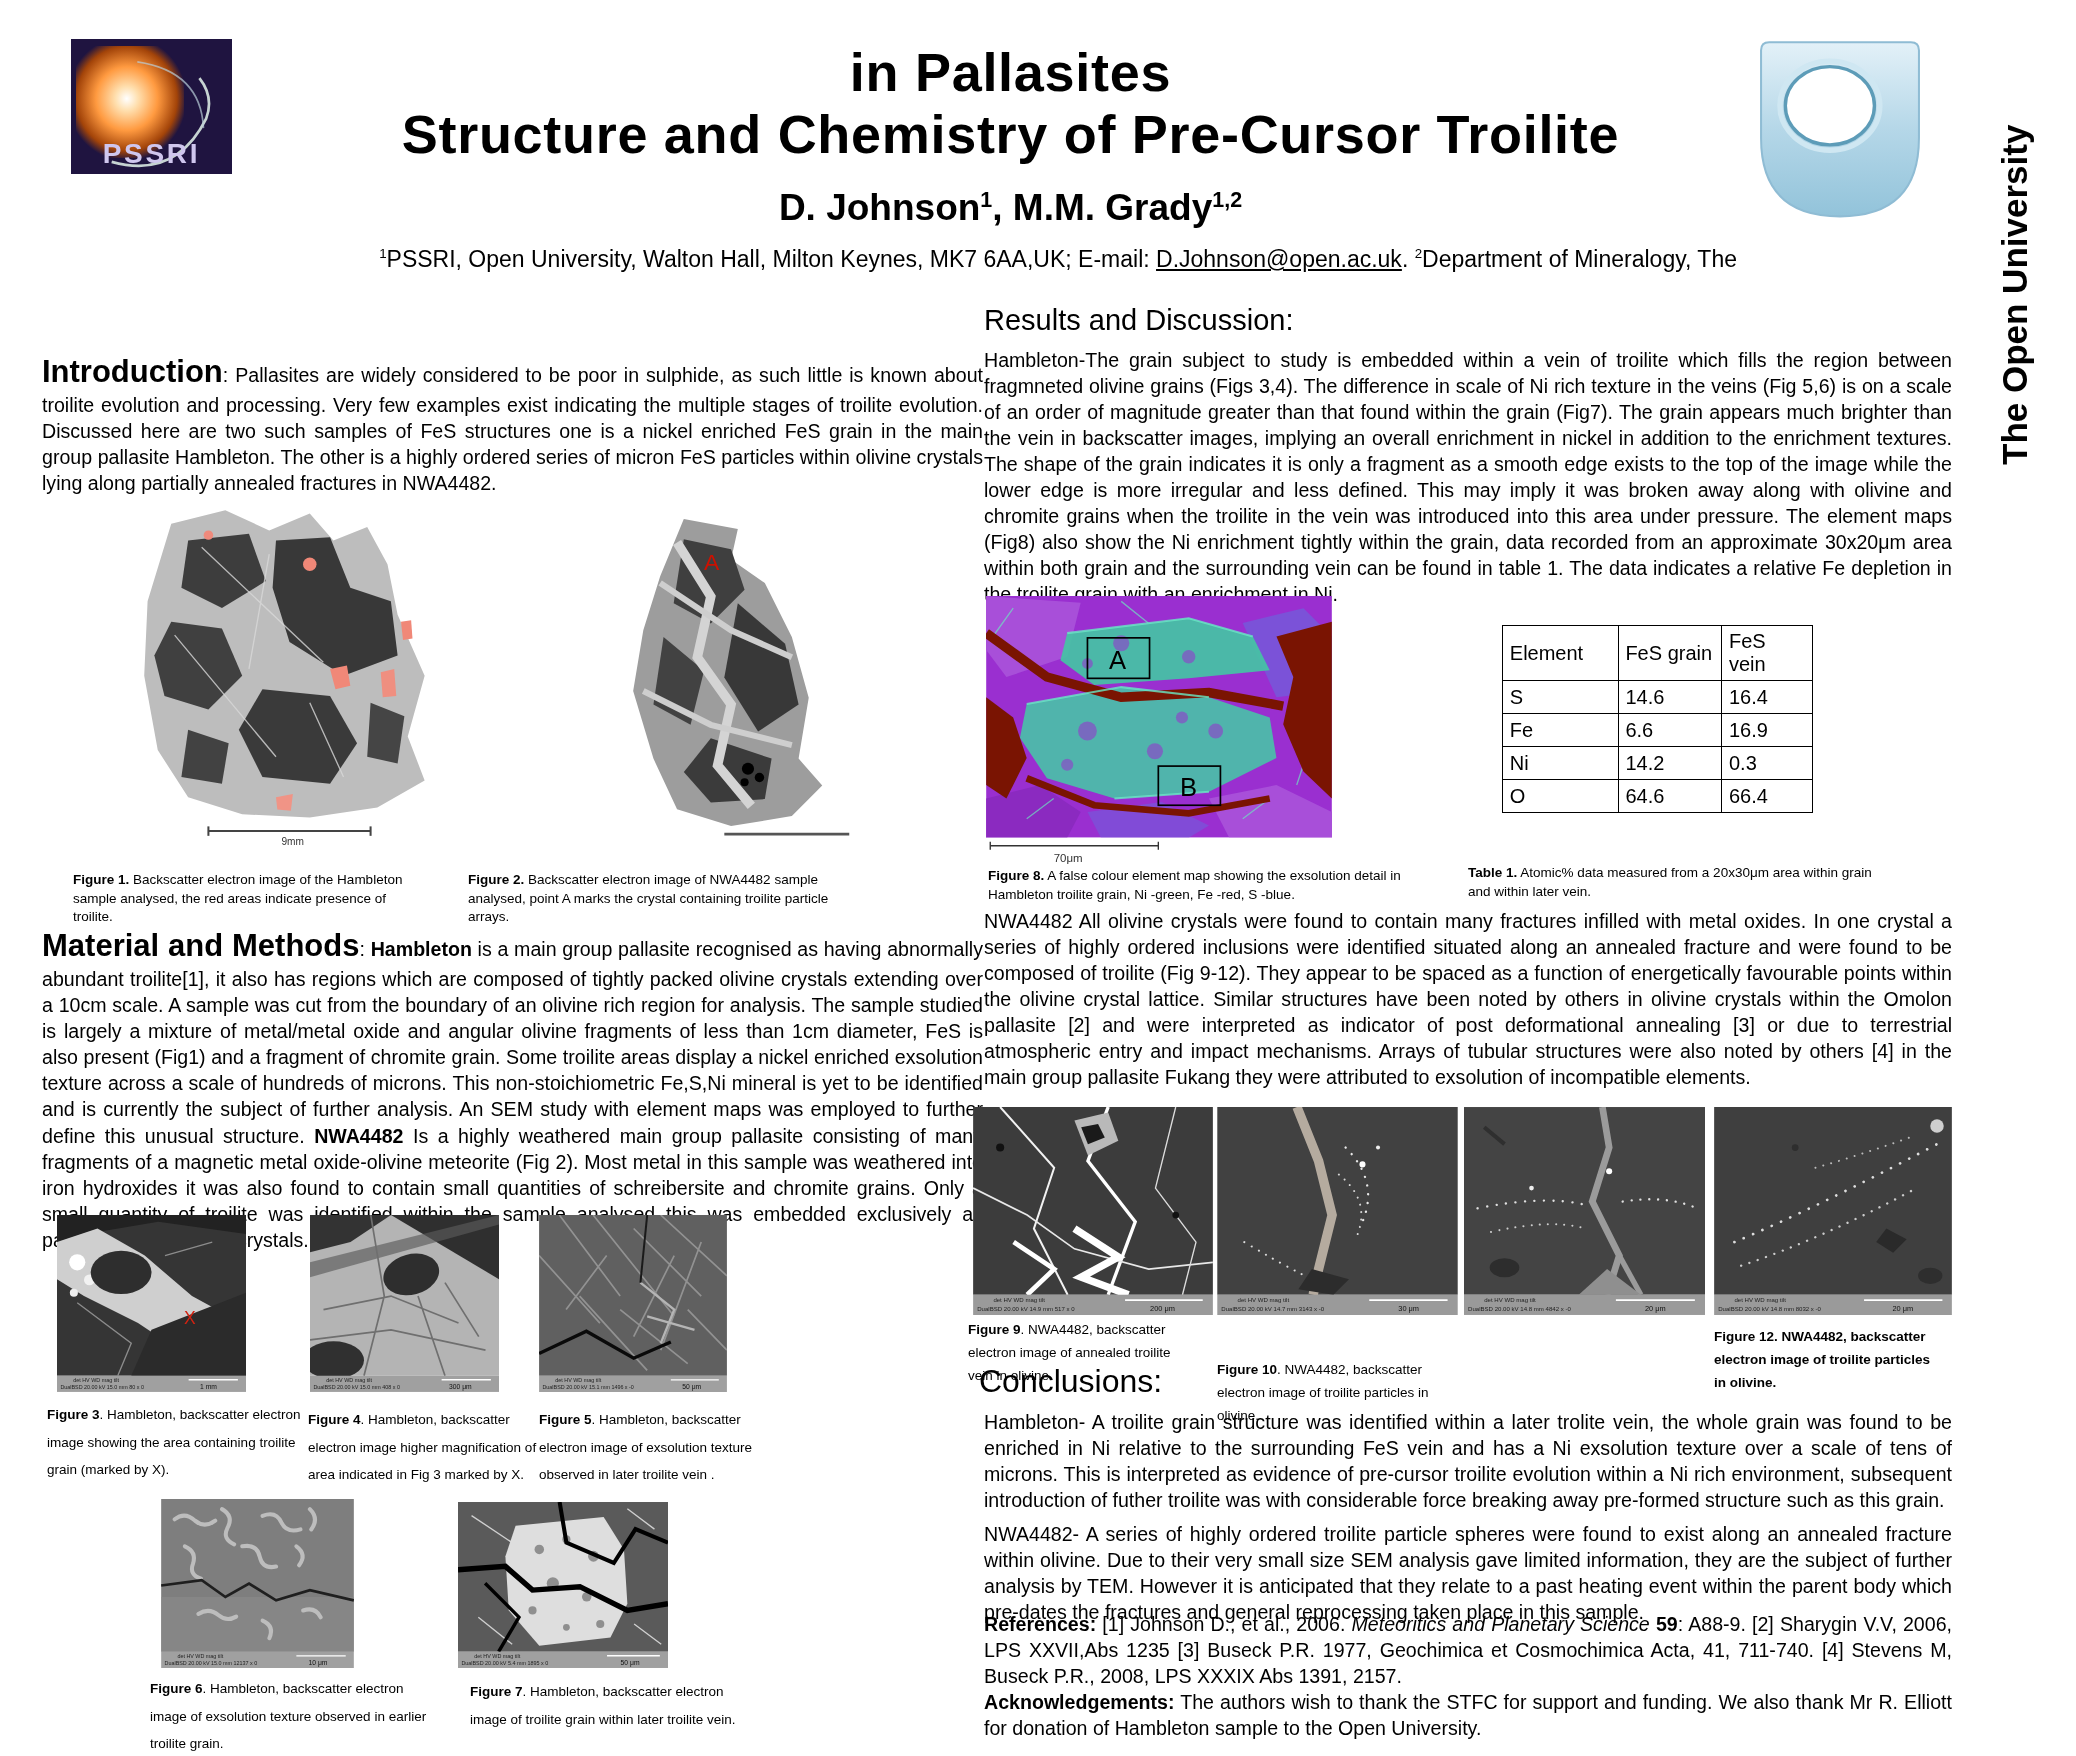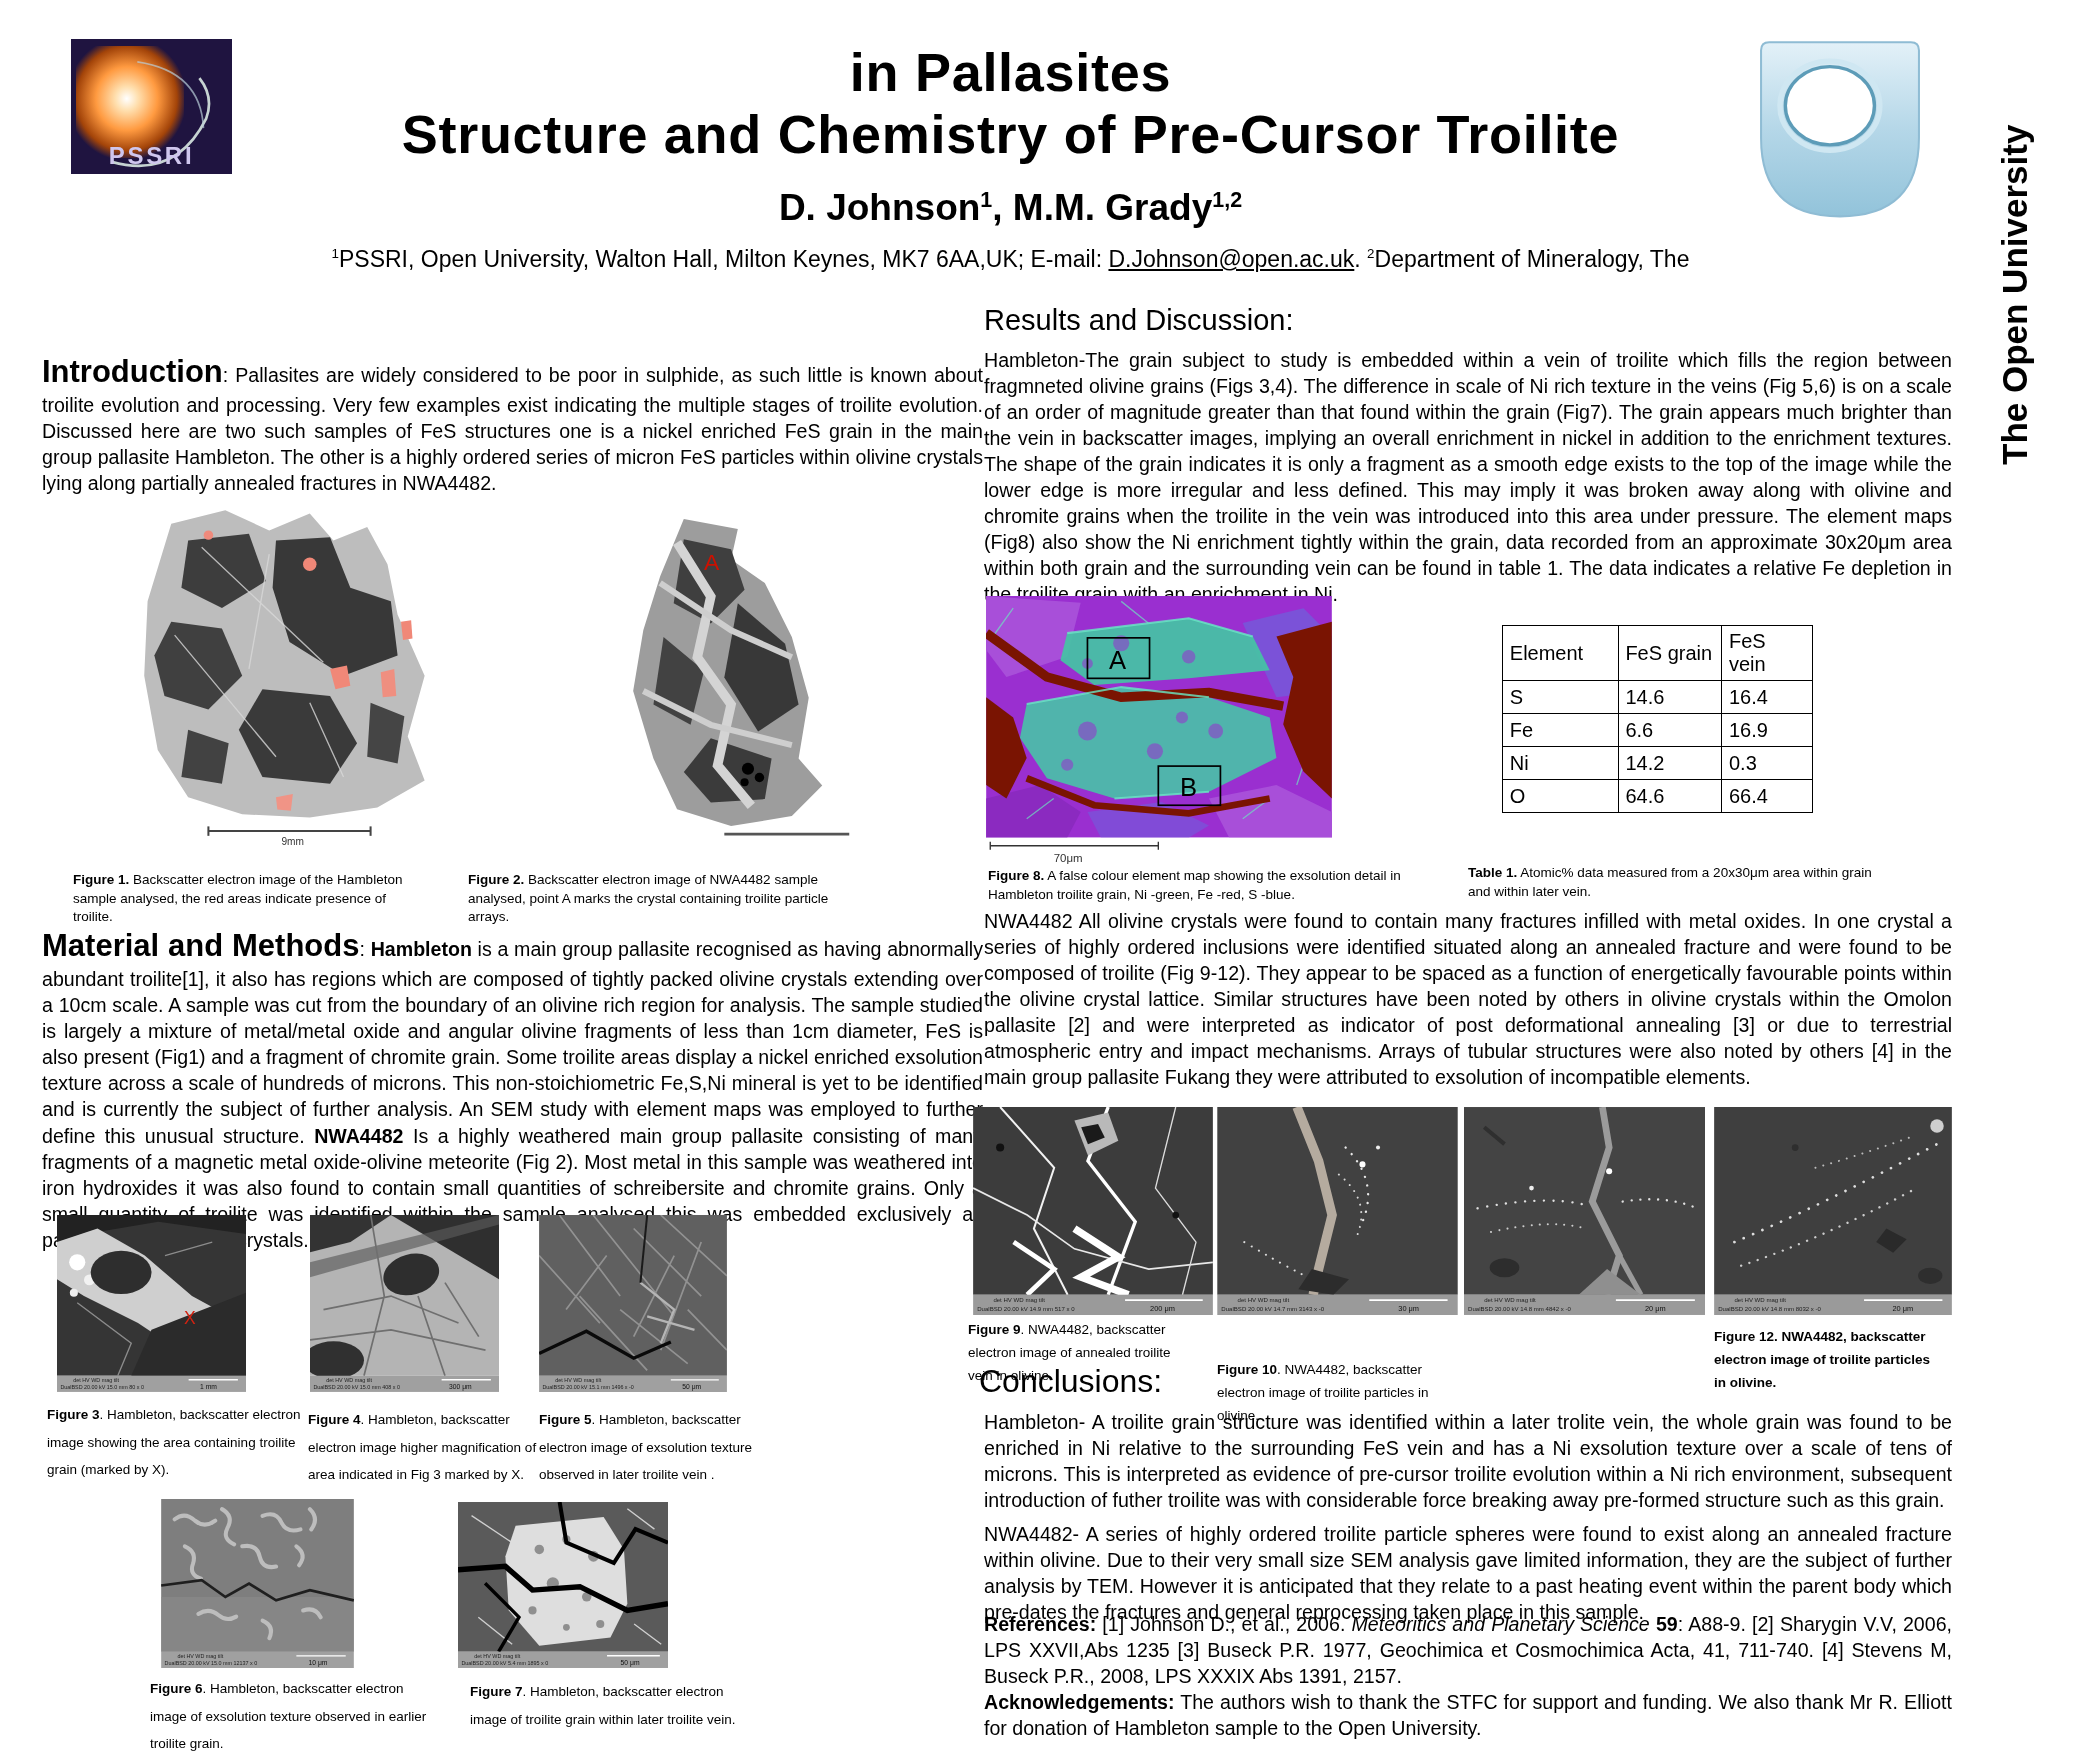--- a/index.html
+++ b/index.html
@@ -2,36 +2,36 @@
 <html style="font-size:10.8px"><head>
 <meta charset="utf-8">
 <style>
   html,body{margin:0;padding:0;background:#777;}
   .poster{position:relative;width:2077px;height:1757px;background:#ffffff;
     font-family:"Liberation Sans","DejaVu Sans",sans-serif;color:#000;overflow:hidden;}
   .abs{position:absolute;}
   .center{text-align:center;}
   .title{font-weight:bold;font-size:54px;letter-spacing:0.7px;}
   .authors{font-weight:bold;font-size:37px;}
-  .affil{font-size:23px;line-height:1.42;}
+  .affil{font-size:23px;line-height:1.42;text-align:right;}
   .affil a{color:#000;text-decoration:underline;}
   sup{font-size:58%;vertical-align:super;line-height:0;}
   .body-text{font-size:19.6px;line-height:1.33;text-align:justify;}
   .h-inline{font-weight:bold;font-size:31px;}
   .h-right{font-size:29px;font-weight:normal;}
   .h-concl{font-size:32px;font-weight:normal;}
   .cap{font-size:13.5px;line-height:1.38;}
   .cap b{font-size:13.5px;}
   .cap-sp{font-size:13.5px;line-height:2.05;}
   .cap-row{font-size:13.5px;line-height:1.72;}
   .pssri{background:#1f1440;overflow:hidden;}
   .pssri .glow{position:absolute;left:5.4px;top:6.8px;width:108px;height:112px;
     background:radial-gradient(ellipse at 47% 47%, #ffffff 0%, #ffe0b0 14%, #ff9a40 38%, #a34409 62%, rgba(31,20,64,0) 74%);}
   .pssri .label{position:absolute;left:0;bottom:4px;width:100%;text-align:center;
-    color:#cfc6ee;font-weight:bold;font-size:24px;letter-spacing:2.7px;}
+    color:#cfc6ee;font-weight:bold;font-size:28px;letter-spacing:2.7px;}
   .ou-vert{writing-mode:vertical-rl;transform:rotate(180deg);
     font-weight:bold;font-size:35px;white-space:nowrap;}
   table.t1{border-collapse:collapse;font-size:20px;}
   table.t1 td{border:1.4px solid #000;padding:4px 6.8px;height:24px;vertical-align:middle;}
   table.t1 td.c1{width:101px;} table.t1 td.c2{width:89px;} table.t1 td.c3{width:76px;}
   .refs{font-size:19.6px;line-height:1.33;text-align:justify;}
   .refs b{font-weight:bold;} .refs i{font-style:italic;}
 </style>
 </head>
 <body>

